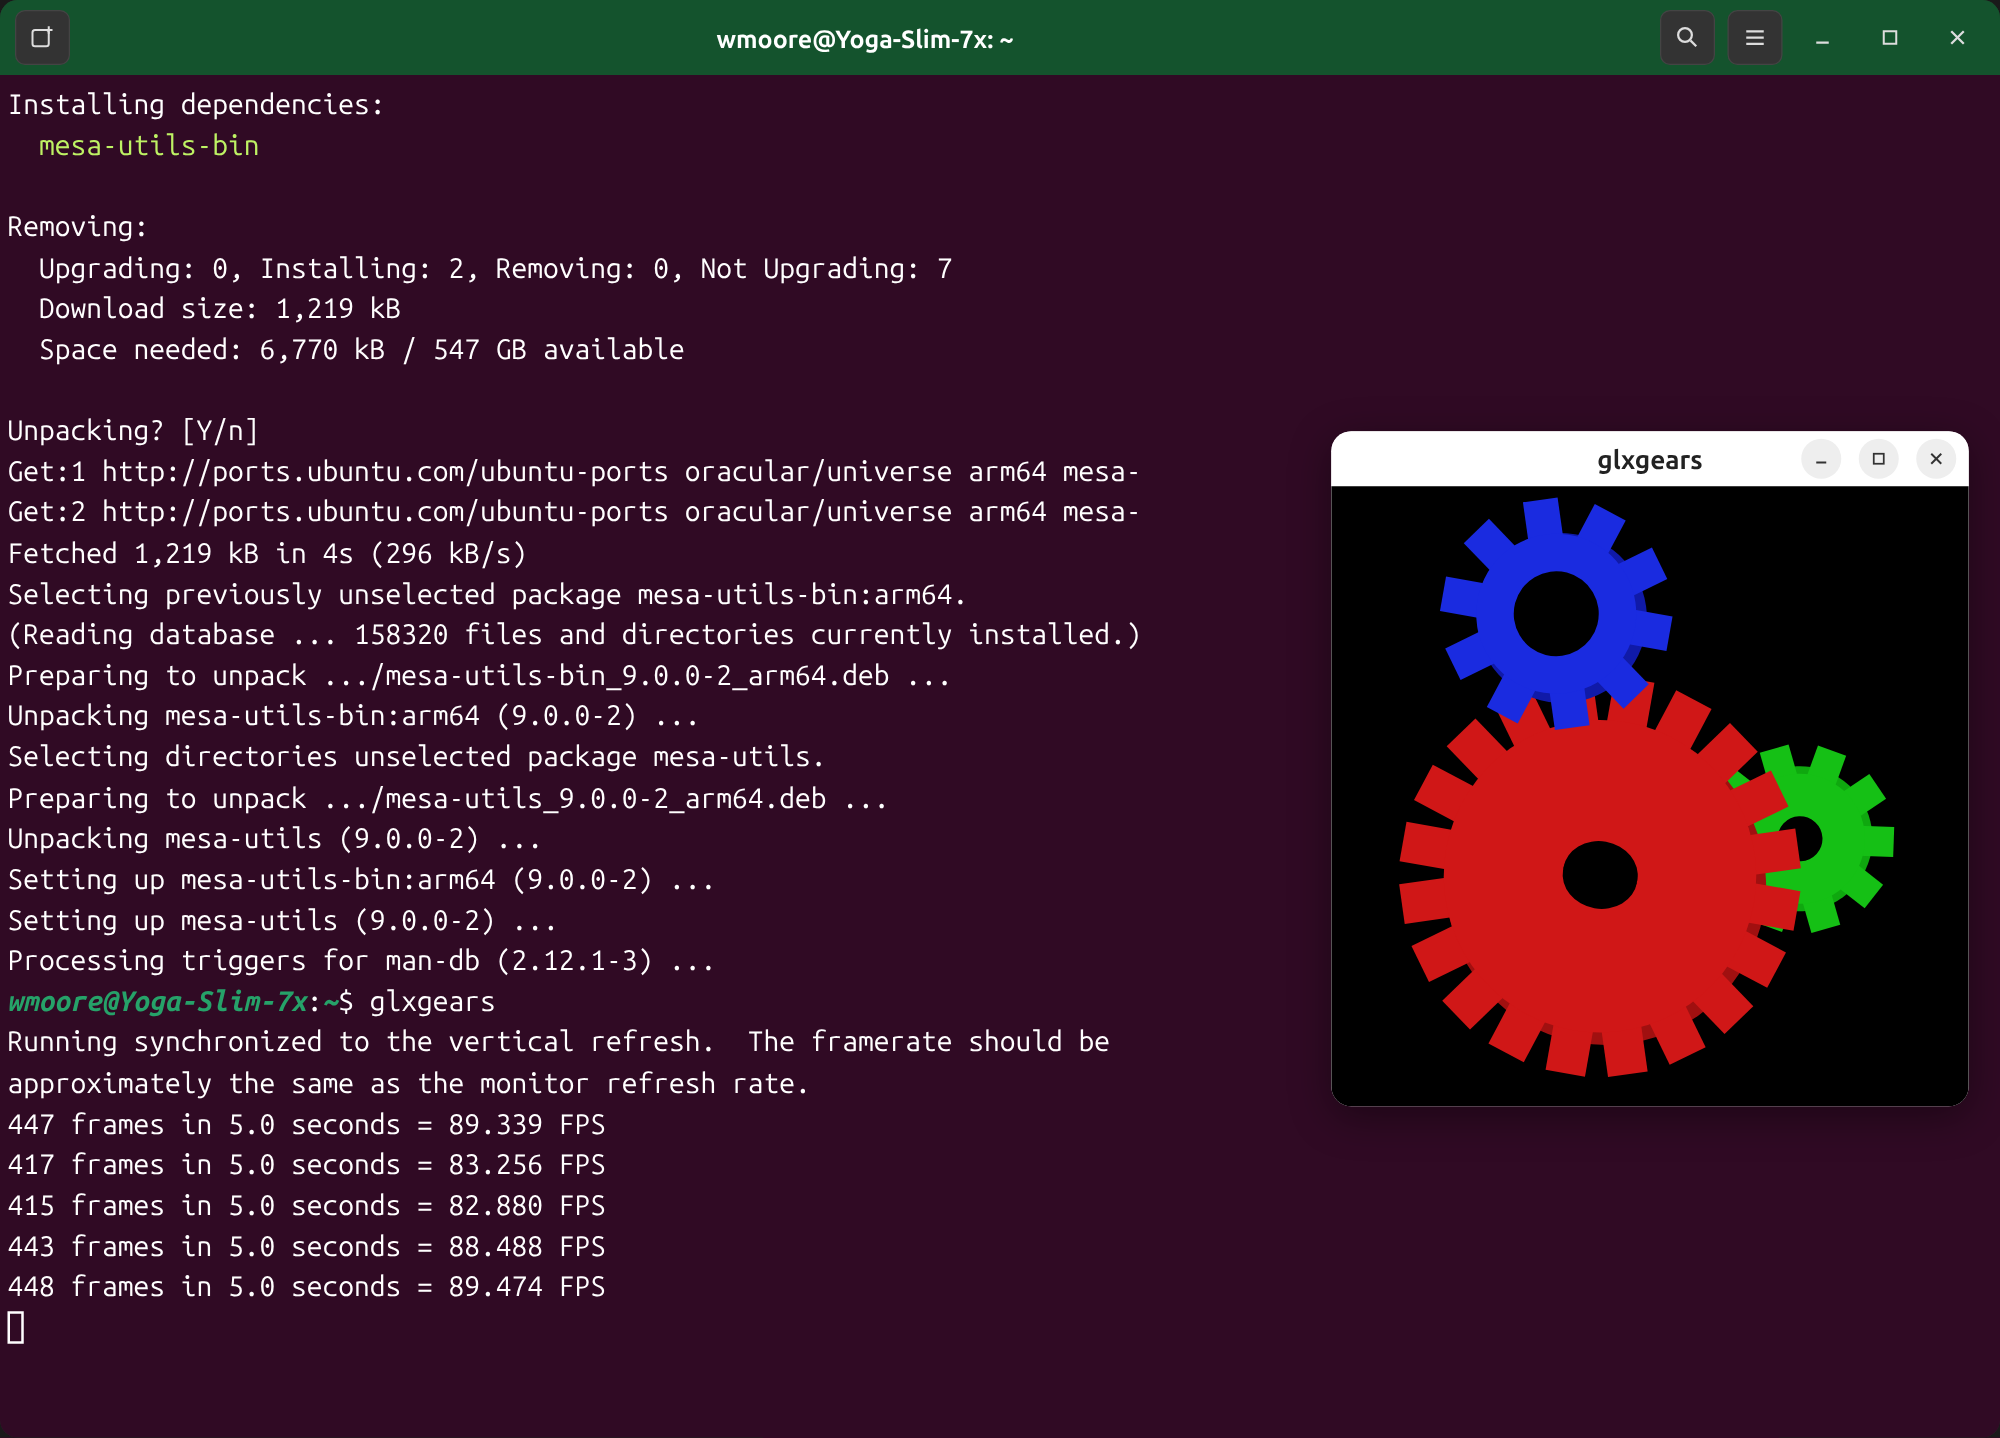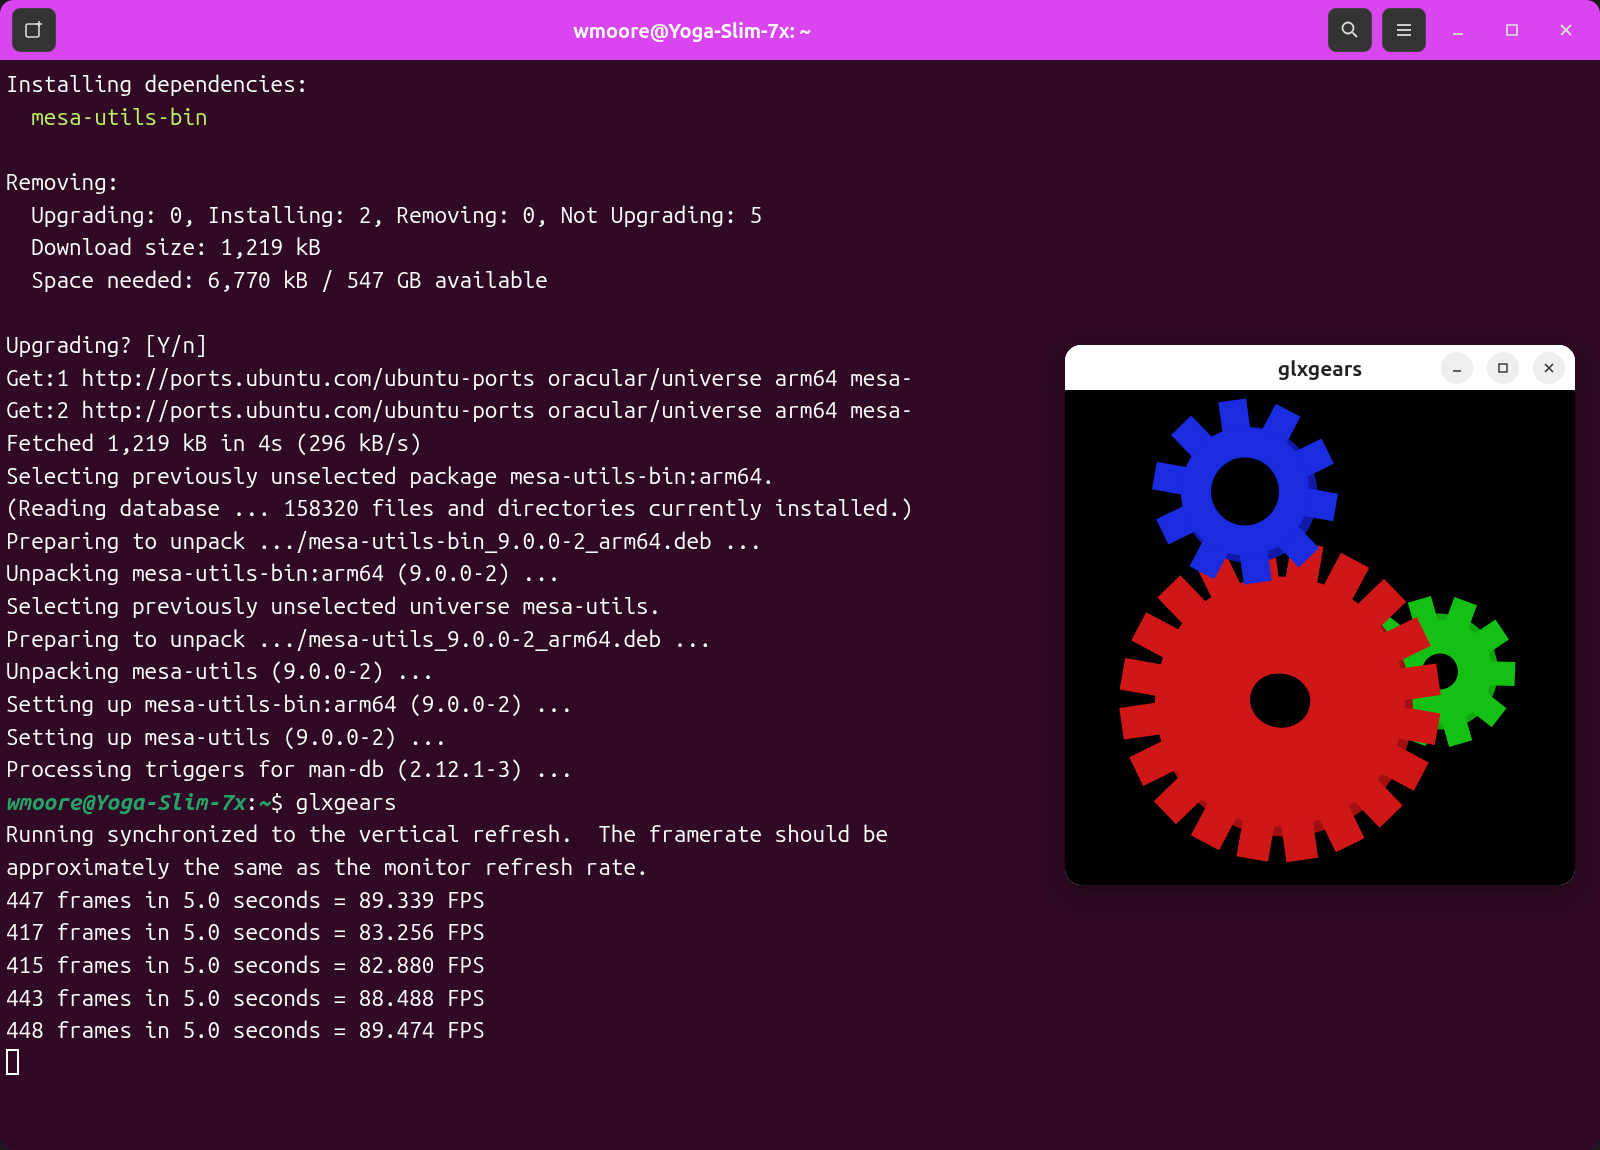--- a/index.html
+++ b/index.html
@@ -15,21 +15,21 @@
       width: 1600px;
       height: 1150px;
       background: #2c2c2c;
       border-radius: 14px;
       overflow: hidden;
       display: flex;
       flex-direction: column;
     }
     .titlebar {
       height: 60px;
-      background: #d946ef;
+      background: #14532d;
       display: flex;
       align-items: center;
       padding: 0 12px;
       gap: 10px;
     }
     .tb-btn {
       width: 44px;
       height: 44px;
       border-radius: 8px;
       background: transparent;
@@ -167,33 +167,33 @@
         <line x1="3" y1="3" x2="13" y2="13" stroke="#ddd" stroke-width="1.8"></line>
         <line x1="13" y1="3" x2="3" y2="13" stroke="#ddd" stroke-width="1.8"></line>
       </svg>
     </div>
   </div>
 
   <div class="terminal-body"><span>Installing dependencies:</span>
   <span class="pkg-green">mesa-utils-bin</span>
 
 <span>Removing:</span>
-  <span>Upgrading: 0, Installing: 2, Removing: 0, Not Upgrading: 5</span>
+  <span>Upgrading: 0, Installing: 2, Removing: 0, Not Upgrading: 7</span>
   <span>Download size: 1,219 kB</span>
   <span>Space needed: 6,770 kB / 547 GB available</span>
 
-<span>Upgrading? [Y/n]</span>
+<span>Unpacking? [Y/n]</span>
 <span>Get:1 http://ports.ubuntu.com/ubuntu-ports oracular/universe arm64 mesa-</span>
 <span>Get:2 http://ports.ubuntu.com/ubuntu-ports oracular/universe arm64 mesa-</span>
 <span>Fetched 1,219 kB in 4s (296 kB/s)</span>
 <span>Selecting previously unselected package mesa-utils-bin:arm64.</span>
 <span>(Reading database ... 158320 files and directories currently installed.)</span>
 <span>Preparing to unpack .../mesa-utils-bin_9.0.0-2_arm64.deb ...</span>
 <span>Unpacking mesa-utils-bin:arm64 (9.0.0-2) ...</span>
-<span>Selecting previously unselected universe mesa-utils.</span>
+<span>Selecting directories unselected package mesa-utils.</span>
 <span>Preparing to unpack .../mesa-utils_9.0.0-2_arm64.deb ...</span>
 <span>Unpacking mesa-utils (9.0.0-2) ...</span>
 <span>Setting up mesa-utils-bin:arm64 (9.0.0-2) ...</span>
 <span>Setting up mesa-utils (9.0.0-2) ...</span>
 <span>Processing triggers for man-db (2.12.1-3) ...</span>
 <span class="prompt-user">wmoore@Yoga-Slim-7x</span><span>:</span><span class="prompt-user">~</span><span>$ </span><span>glxgears</span>
 <span>Running synchronized to the vertical refresh.  The framerate should be</span>
 <span>approximately the same as the monitor refresh rate.</span>
 <span>447 frames in 5.0 seconds = 89.339 FPS</span>
 <span>417 frames in 5.0 seconds = 83.256 FPS</span>

